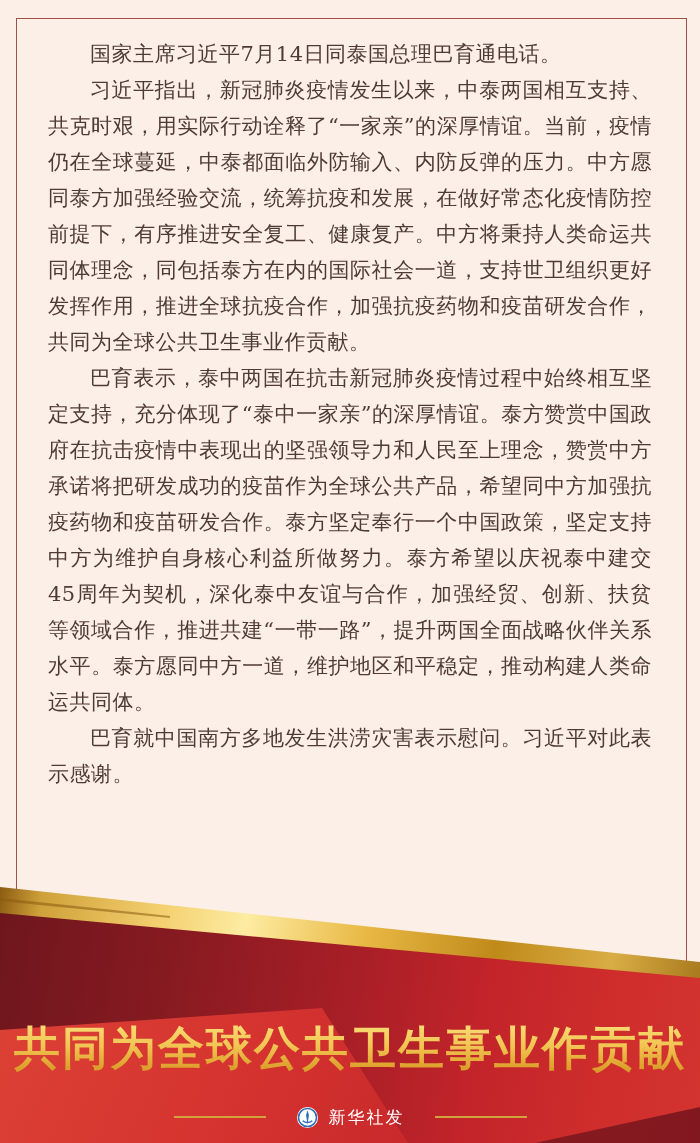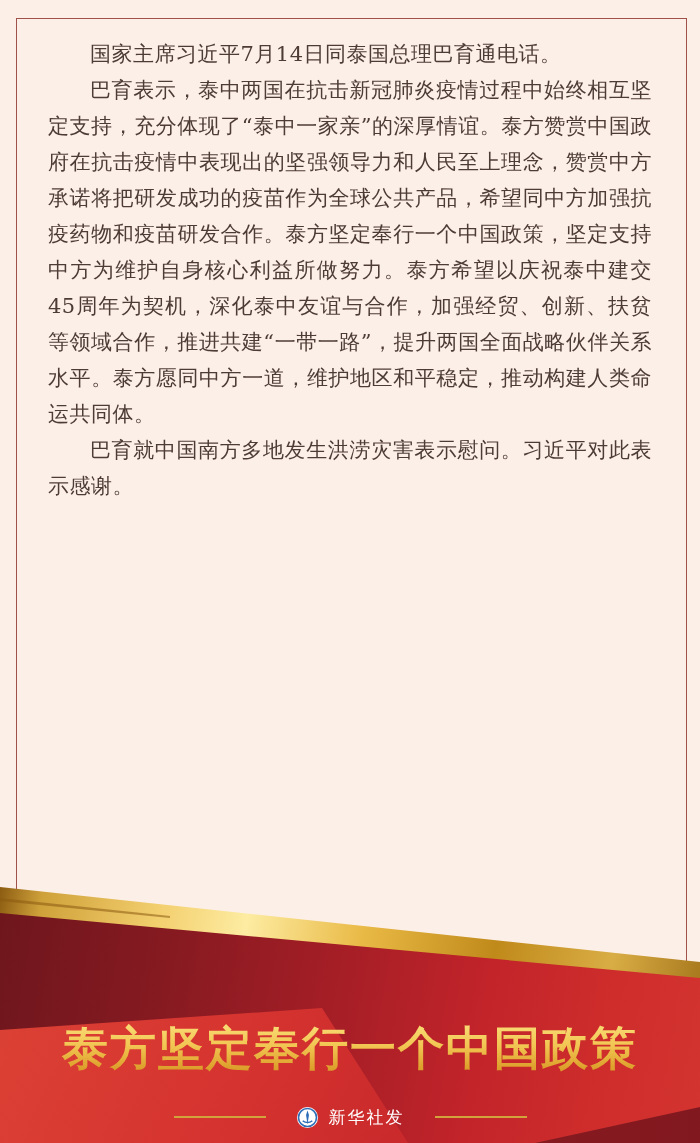--- a/index.html
+++ b/index.html
@@ -66,32 +66,33 @@
 </style>
 </head>
 <body>
 
 <div class="page">
 
   <div class="frame"></div>
 
   <div class="content">
     <p>国家主席习近平7月14日同泰国总理巴育通电话。</p>
+    <p>习近平指出，新冠肺炎疫情发生以来，中泰两国相互支持、共克时艰，用实际行动诠释了“一家亲”的深厚情谊。当前，疫情仍在全球蔓延，中泰都面临外防输入、内防反弹的压力。中方愿同泰方加强经验交流，统筹抗疫和发展，在做好常态化疫情防控前提下，有序推进安全复工、健康复产。中方将秉持人类命运共同体理念，同包括泰方在内的国际社会一道，支持世卫组织更好发挥作用，推进全球抗疫合作，加强抗疫药物和疫苗研发合作，共同为全球公共卫生事业作贡献。</p>
     <p>巴育表示，泰中两国在抗击新冠肺炎疫情过程中始终相互坚定支持，充分体现了“泰中一家亲”的深厚情谊。泰方赞赏中国政府在抗击疫情中表现出的坚强领导力和人民至上理念，赞赏中方承诺将把研发成功的疫苗作为全球公共产品，希望同中方加强抗疫药物和疫苗研发合作。泰方坚定奉行一个中国政策，坚定支持中方为维护自身核心利益所做努力。泰方希望以庆祝泰中建交45周年为契机，深化泰中友谊与合作，加强经贸、创新、扶贫等领域合作，推进共建“一带一路”，提升两国全面战略伙伴关系水平。泰方愿同中方一道，维护地区和平稳定，推动构建人类命运共同体。</p>
     <p>巴育就中国南方多地发生洪涝灾害表示慰问。习近平对此表示感谢。</p>
   </div>
 
   <div class="banner">
     <div class="layer ribbon-base"></div>
     <div class="layer beam"></div>
     <div class="layer corner-dark"></div>
     <div class="layer gold-stripe"></div>
     <div class="layer gold-fold"></div>
 
-    <h1 class="banner-title">泰方坚定奉行一个中国政策</h1>
+    <h1 class="banner-title">共同为全球公共卫生事业作贡献</h1>
 
     <div class="banner-footer">
       <span class="gold-line"></span>
       <span class="logo-credit">
         <span class="logo">
           <svg viewBox="0 0 24 24" width="23" height="23" aria-hidden="true">
             <circle cx="12" cy="12" r="11" fill="#ffffff"></circle>
             <circle cx="12" cy="12" r="9.4" fill="none" stroke="#2f6fb8" stroke-width="1.7"></circle>
             <path d="M12 4.6 L13.5 9.5 L12 19 L10.5 9.5 Z" fill="#2f6fb8"></path>
             <path d="M7 15.5 q5 3.4 10 0" stroke="#2f6fb8" fill="none" stroke-width="1.4"></path>

